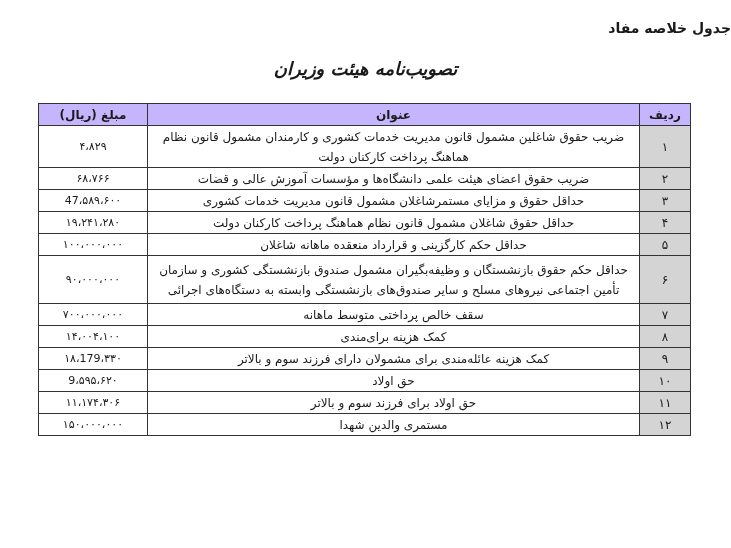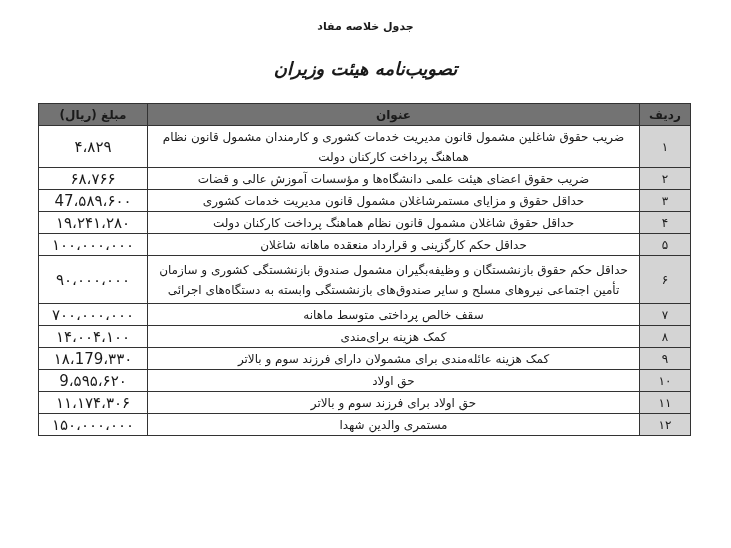--- a/index.html
+++ b/index.html
@@ -1,23 +1,23 @@
 <!DOCTYPE html>
 <html><head>
 <meta charset="utf-8">
 <style>
   html, body { margin:0; padding:0; background:#ffffff; }
   body { width:731px; height:548px; position:relative; overflow:hidden; font-family:"DejaVu Sans", sans-serif; color:#1a1a1a; }
-  .title1 { position:absolute; top:20px; left:0; width:731px; text-align:center; font-size:11px; font-weight:bold; direction:rtl; }
+  .title1 { position:absolute; top:20px; left:0; width:731px; text-align:right; font-size:14px; font-weight:bold; direction:rtl; }
   .title2 { position:absolute; top:58px; left:0; width:731px; text-align:center; font-size:18px; font-weight:bold; direction:rtl;font-style:italic; }
   table.grid { position:absolute; top:103px; left:38px; width:653px; border-collapse:collapse; direction:rtl; font-size:12px; }
   table.grid td, table.grid th { border:1px solid #333; padding:0 4px; text-align:center; vertical-align:middle; }
-  table.grid th { background:#737373; font-weight:bold; height:21px; font-size:12px; }
+  table.grid th { background:#c4b5fd; font-weight:bold; height:21px; font-size:12px; }
   td.idx { background:#d4d4d4; width:42px; }
-  td.amt { width:100px; font-size:15px; }
+  td.amt { width:100px; font-size:11px; }
   td.title { line-height:20px; }
   tr.r { height:22px; }
   tr.r1 { height:42px; }
   tr.r6 { height:48px; }
 </style>
 </head>
 <body>
 
 <div class="title1">جدول خلاصه مفاد</div>
 <div class="title2">تصویب‌نامه هیئت وزیران</div>

